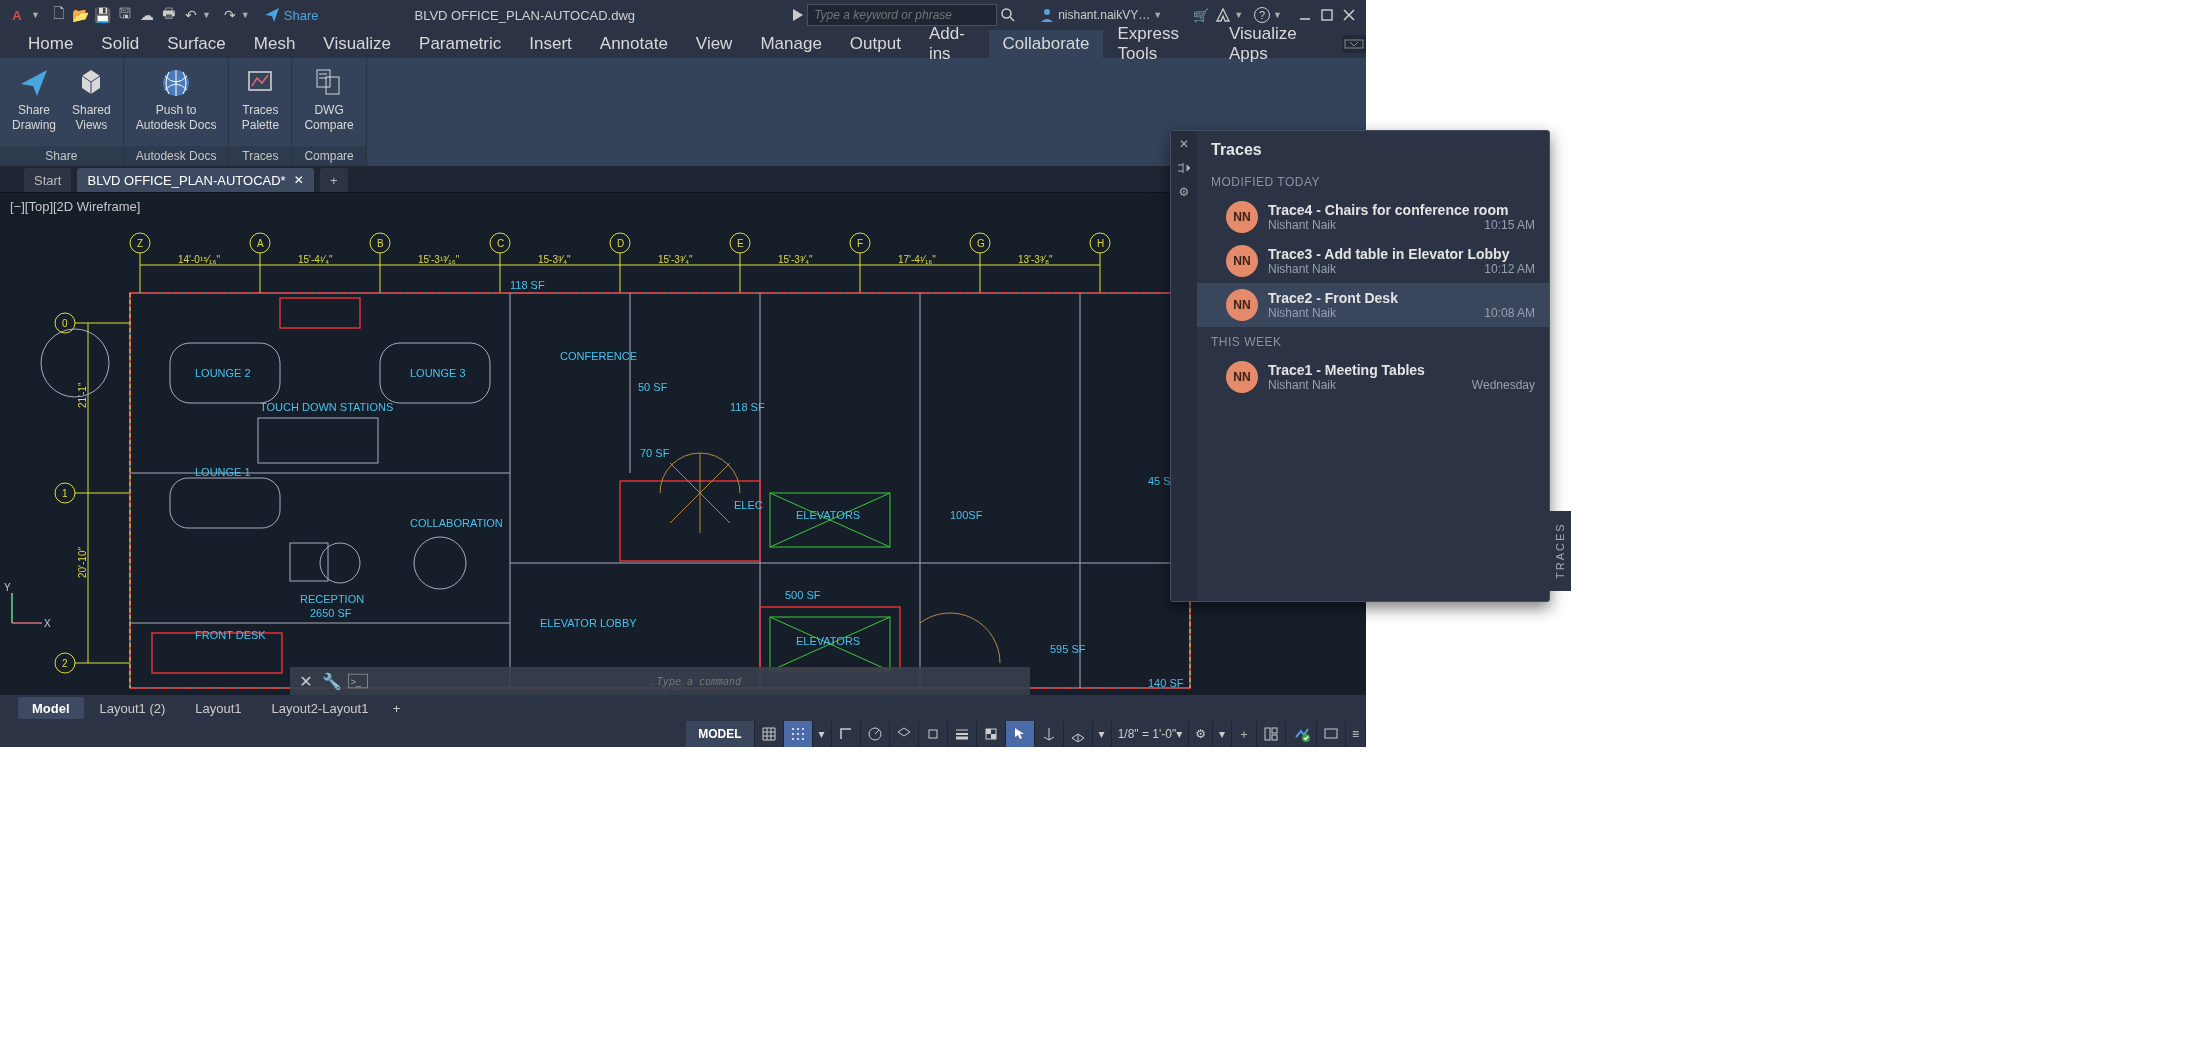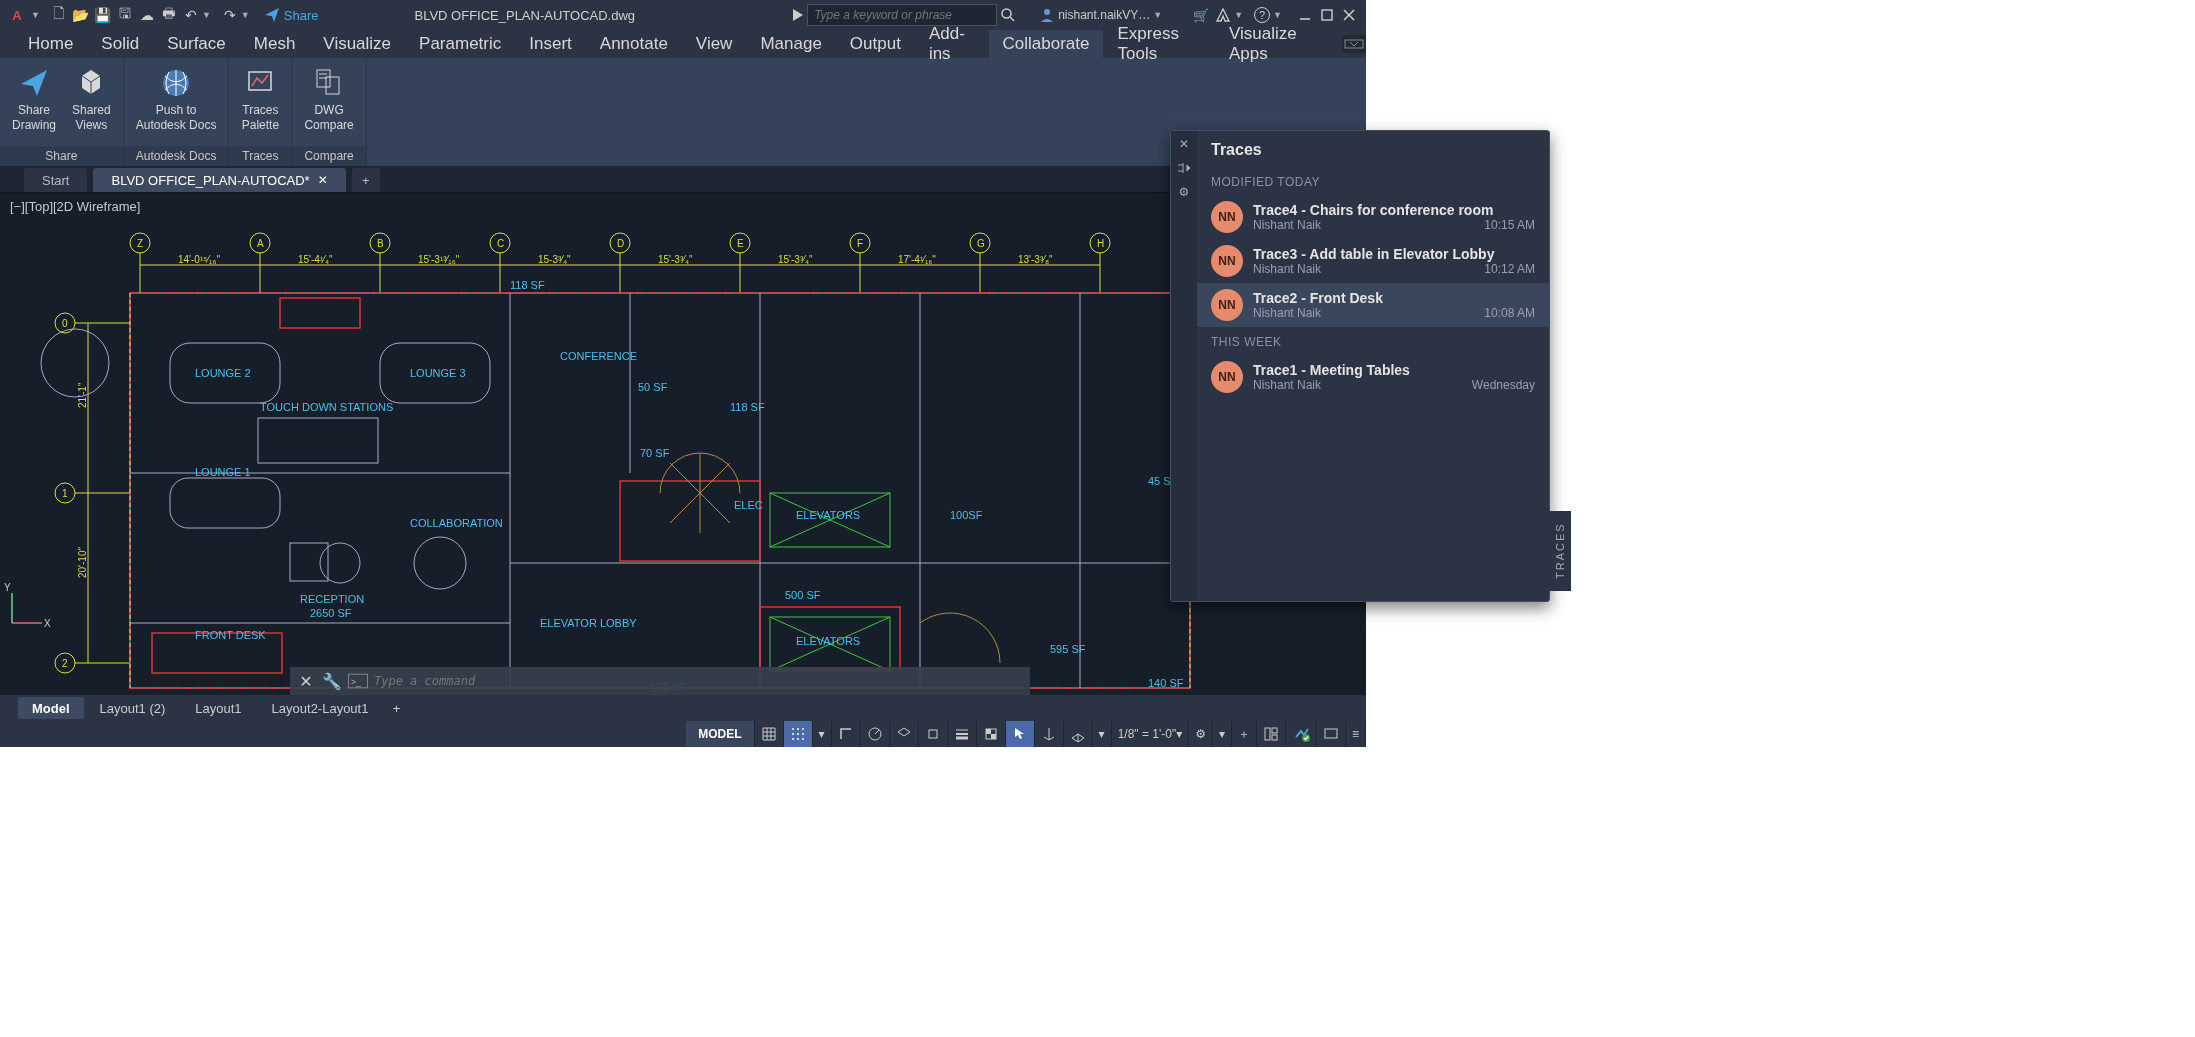--- a/index.html
+++ b/index.html
@@ -28,34 +28,34 @@
 
 .ribbon { height: 108px; background: #34435a; display: flex; width: 1366px; }
 .ribbon-group { display: flex; flex-direction: column; align-items: stretch; border-right: 1px solid #2a3244; }
 .ribbon-group .items { flex: 1; display: flex; align-items: flex-start; padding: 4px 6px 0 6px; gap: 4px; }
 .ribbon-group .label { height: 20px; background: #2e3a4e; color: #c8c8c8; font-size: 12px; display: flex; align-items: center; justify-content: center; }
 .ribbon-item { display: flex; flex-direction: column; align-items: center; justify-content: flex-start; padding: 4px 6px; color: #d8d8d8; font-size: 12px; cursor: pointer; text-align: center; line-height: 1.25; min-width: 50px; }
 .ribbon-item .ico { width: 34px; height: 34px; display: flex; align-items: center; justify-content: center; margin-bottom: 3px; }
 
 
 .doctabs { height: 26px; background: #1e2533; display: flex; align-items: flex-end; width: 1366px; padding-left: 24px; font-size: 13px; }
-.doctab { height: 24px; padding: 0 18px; display: flex; align-items: center; color: #bbb; background: #2b3344; margin-right: 6px; border-radius: 3px 3px 0 0; cursor: pointer; gap: 8px; }
+.doctab { height: 24px; padding: 0 10px; display: flex; align-items: center; color: #bbb; background: #2b3344; margin-right: 6px; border-radius: 3px 3px 0 0; cursor: pointer; gap: 8px; }
 .doctab.active { background: #3d4a62; color: #fff; }
 .doctab .close { font-size: 12px; cursor: pointer; }
 .doctab.add { width: 28px; justify-content: center; padding: 0; }
 
 
 .canvas-wrap { position: relative; width: 1366px; height: 503px; background: #161e2a; overflow: hidden; border-top: 1px solid #0e1420; }
 .viewlabel { position: absolute; top: 6px; left: 10px; color: #c8c8c8; font-size: 13px; }
 .drawing { position: absolute; inset: 0; }
 
 
 .cmdline { position: absolute; bottom: 0; left: 290px; width: 740px; height: 28px; background: rgba(55,63,77,0.9); display: flex; align-items: center; padding: 0 6px; gap: 6px; }
 .cmdline .icn { width: 20px; height: 20px; color: #ccc; display: flex; align-items: center; justify-content: center; cursor: pointer; }
-.cmdline input { flex: 1; background: transparent; border: none; color: #999; font-style: italic; font-family: "Consolas", monospace; font-size: 12px; outline: none; }
+.cmdline input { flex: 1; background: transparent; border: none; color: #999; font-style: italic; font-family: "Consolas", monospace; font-size: 10px; outline: none; text-align: center; }
 
 
 .layouttabs { height: 26px; background: #2b3344; display: flex; align-items: center; width: 1366px; padding-left: 18px; gap: 2px; font-size: 13px; }
 .layouttab { height: 22px; padding: 0 14px; display: flex; align-items: center; color: #ccc; cursor: pointer; border-radius: 2px; }
 .layouttab.active { background: #3d4a62; color: #fff; font-weight: 600; }
 .layouttab.add { width: 24px; justify-content: center; padding: 0; }
 
 
 .statusbar { height: 26px; background: #2b3344; width: 1366px; display: flex; align-items: center; color: #ccc; font-size: 12px; }
 .statusbar .sp { flex: 1; }
@@ -65,21 +65,21 @@
 
 .traces-panel { position: absolute; top: 130px; left: 1170px; width: 380px; background: #2b3344; border: 1px solid #444e62; border-radius: 3px; box-shadow: 0 6px 16px rgba(0,0,0,0.5); display: flex; }
 .traces-side { width: 26px; background: #262e3e; display: flex; flex-direction: column; align-items: center; padding: 4px 0; gap: 6px; }
 .traces-side .sbtn { width: 18px; height: 18px; color: #aaa; display: flex; align-items: center; justify-content: center; font-size: 12px; cursor: pointer; }
 .traces-body { flex: 1; padding: 10px 0 12px 0; min-height: 470px; position: relative; }
 .traces-title-bar { padding: 0 14px 8px 14px; }
 .traces-title { color: #e4e4e4; font-weight: 600; font-size: 16px; }
 .traces-section-head { color: #8a94a6; font-size: 12px; letter-spacing: 0.5px; padding: 8px 14px 6px 14px; }
 .trace-item { display: flex; align-items: center; padding: 6px 14px; gap: 10px; cursor: pointer; }
 .trace-item.selected { background: #3a465c; }
-.trace-avatar { width: 32px; height: 32px; border-radius: 50%; background: #e58a6a; color: #3a2218; font-weight: 600; font-size: 12px; display: flex; align-items: center; justify-content: center; flex-shrink: 0; }
+.trace-avatar { width: 32px; height: 32px; border-radius: 50%; background: #e58a6a; color: #3a2218; font-weight: 600; font-size: 12px; display: flex; align-items: center; justify-content: center; flex-shrink: 0; margin-left: 15px; }
 .trace-meta { flex: 1; min-width: 0; }
 .trace-title { color: #e4e4e4; font-weight: 600; font-size: 14px; white-space: nowrap; overflow: hidden; text-overflow: ellipsis; }
 .trace-row2 { display: flex; justify-content: space-between; color: #96a0b0; font-size: 12px; }
 .traces-verttab { position: absolute; right: -22px; top: 380px; width: 22px; height: 80px; background: #2b3344; color: #aaa; display: flex; align-items: center; justify-content: center; writing-mode: vertical-rl; transform: rotate(180deg); font-size: 11px; letter-spacing: 2px; }
 
 svg { display: block; }
 
 
 .fp-line { stroke: #aab; stroke-width: 1; fill: none; }
 .fp-red { stroke: #e33; stroke-width: 1.4; fill: none; }

